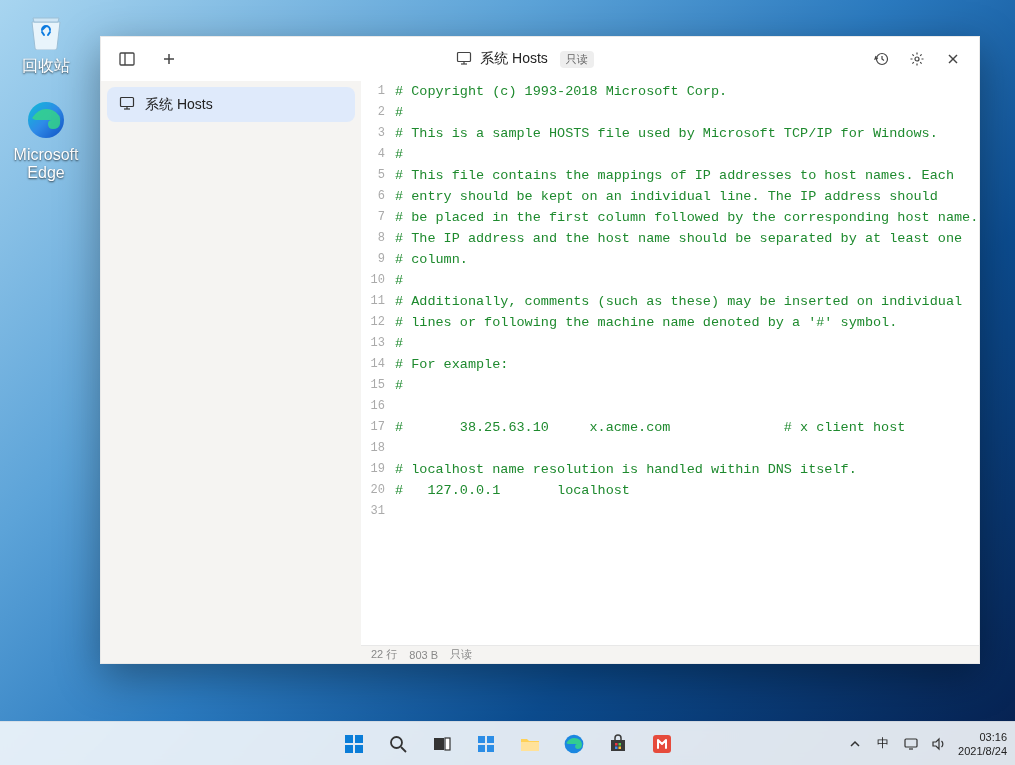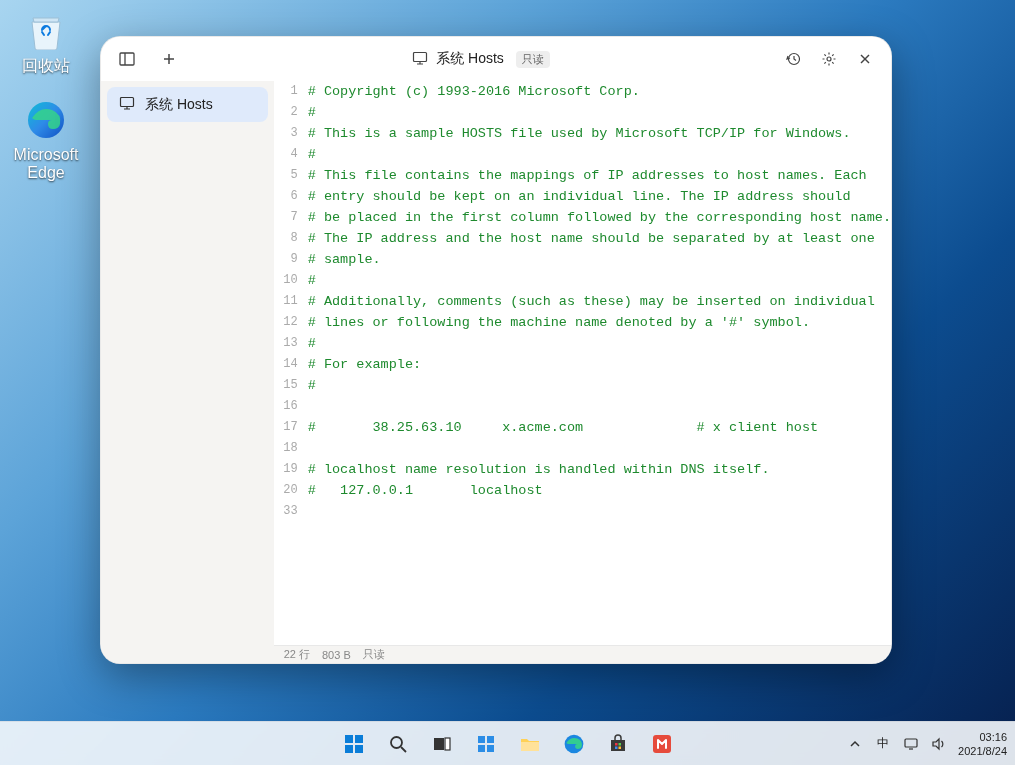--- a/index.html
+++ b/index.html
@@ -11,22 +11,22 @@
     }
     
     .desktop-icon { position: absolute; width: 72px; text-align: center; color: #fff; text-shadow: 0 1px 2px rgba(0,0,0,.7); font-size: 16px; cursor: pointer; }
     .desktop-icon .icon-img { width: 44px; height: 44px; margin: 0 auto 4px; display: flex; align-items: center; justify-content: center; }
     .recycle-bin { left: 10px; top: 8px; }
     .edge-icon { left: 10px; top: 98px; }
     .recycle-svg { width: 36px; height: 40px; }
     .edge-svg { width: 40px; height: 40px; }
     
     .window {
-      position: absolute; left: 100px; top: 36px; width: 792px; height: 628px;
-      background: #fdfdfd; border-radius: 20px; box-shadow: 0 12px 40px rgba(0,0,0,.35);
+      position: absolute; left: 100px; top: 36px; width: 880px; height: 628px;
+      background: #fdfdfd; border-radius: 0; box-shadow: 0 12px 40px rgba(0,0,0,.35);
       display: flex; flex-direction: column; overflow: hidden;
       border: 1px solid rgba(0,0,0,.08);
     }
     .titlebar { height: 44px; display: flex; align-items: center; padding: 0 8px; background: #fff; }
     .tb-left { display: flex; align-items: center; gap: 6px; }
     .tb-btn { width: 36px; height: 36px; display: flex; align-items: center; justify-content: center; border-radius: 6px; cursor: pointer; color: #444; }
     .tb-center { flex: 1; display: flex; align-items: center; justify-content: center; gap: 8px; color: #222; font-size: 14px; }
     .readonly-badge { background: #eee; border-radius: 4px; padding: 1px 6px; font-size: 11px; color: #666; margin-left: 4px; }
     .tb-right { display: flex; align-items: center; }
     .win-body { flex: 1; display: flex; overflow: hidden; }
@@ -141,21 +141,21 @@
               <line x1="8" y1="11.5" x2="8" y2="14" stroke="#333" stroke-width="1.2"></line>
             </svg>
         </span>
         <span>系统 Hosts</span>
       </div>
     </div>
     <div class="editor-area">
       <div class="editor-scroll" id="editor-scroll">
           <div class="code-line">
             <div class="gutter">1</div>
-            <div class="code-text"># Copyright (c) 1993-2016 Microsoft Corp.</div>
+            <div class="code-text"># Copyright (c) 1993-2018 Microsoft Corp.</div>
           </div>
           <div class="code-line">
             <div class="gutter">2</div>
             <div class="code-text">#</div>
           </div>
           <div class="code-line">
             <div class="gutter">3</div>
             <div class="code-text"># This is a sample HOSTS file used by Microsoft TCP/IP for Windows.</div>
           </div>
           <div class="code-line">
@@ -173,21 +173,21 @@
           <div class="code-line">
             <div class="gutter">7</div>
             <div class="code-text"># be placed in the first column followed by the corresponding host name.</div>
           </div>
           <div class="code-line">
             <div class="gutter">8</div>
             <div class="code-text"># The IP address and the host name should be separated by at least one</div>
           </div>
           <div class="code-line">
             <div class="gutter">9</div>
-            <div class="code-text"># sample.</div>
+            <div class="code-text"># column.</div>
           </div>
           <div class="code-line">
             <div class="gutter">10</div>
             <div class="code-text">#</div>
           </div>
           <div class="code-line">
             <div class="gutter">11</div>
             <div class="code-text"># Additionally, comments (such as these) may be inserted on individual</div>
           </div>
           <div class="code-line">
@@ -219,21 +219,21 @@
           </div>
           <div class="code-line">
             <div class="gutter">19</div>
             <div class="code-text"># localhost name resolution is handled within DNS itself.</div>
           </div>
           <div class="code-line">
             <div class="gutter">20</div>
             <div class="code-text">#   127.0.0.1       localhost</div>
           </div>
           <div class="code-line">
-            <div class="gutter">33</div>
+            <div class="gutter">31</div>
             <div class="code-text"></div>
           </div>
         </div>
       <div class="statusbar">
         <span>22 行</span>
         <span>803 B</span>
         <span>只读</span>
       </div>
     </div>
   </div>

